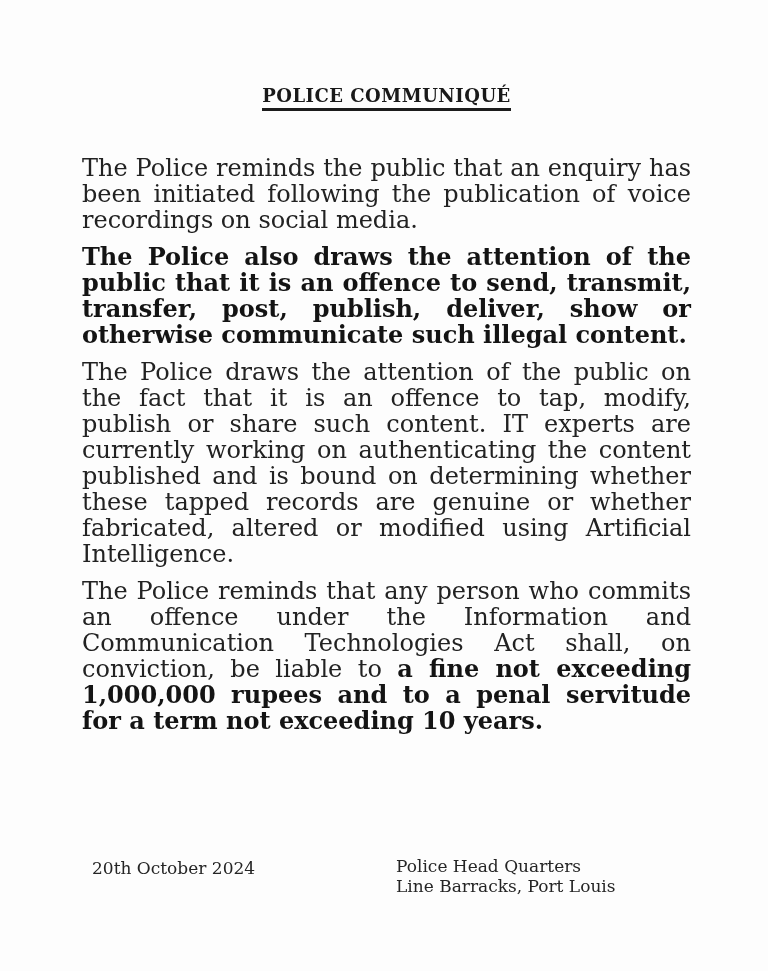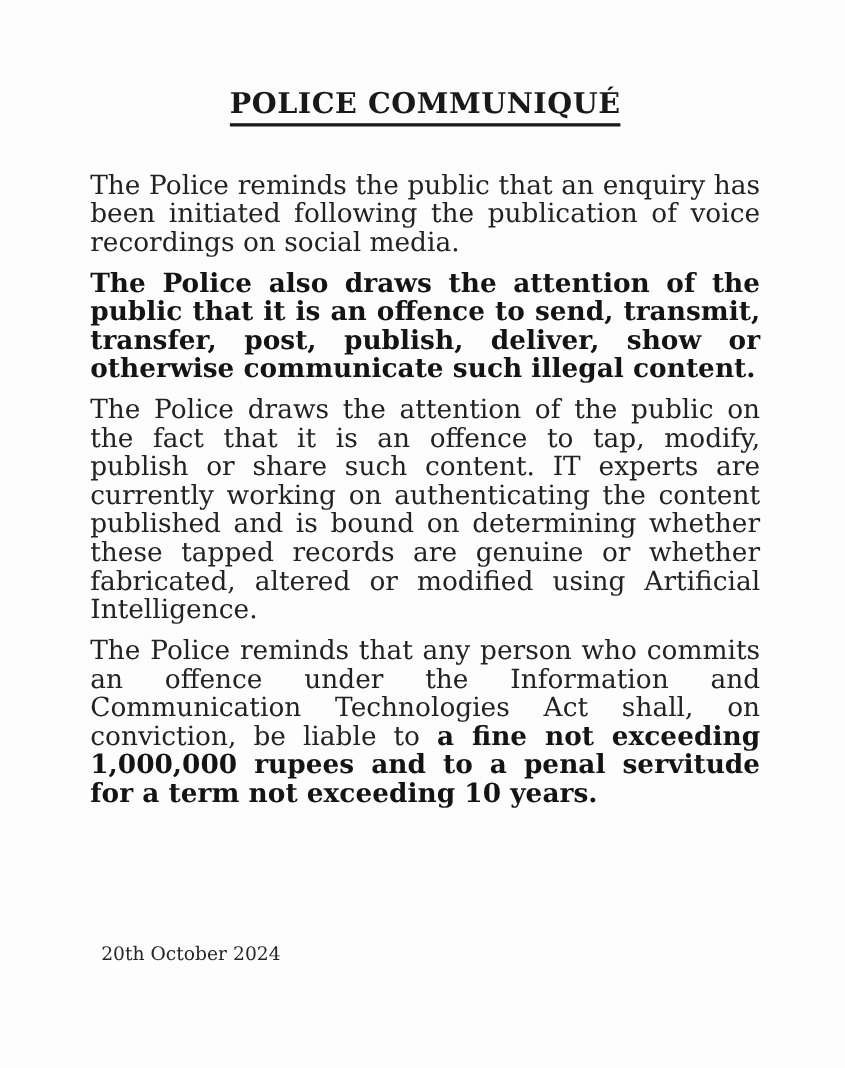--- a/index.html
+++ b/index.html
@@ -18,21 +18,21 @@
   }
   .content {
     position: absolute;
     left: 82px;
     top: 82px;
     width: 609px;
   }
   .doc-title {
     margin: 0 0 46px 0;
     text-align: center;
-    font-size: 26px;
+    font-size: 18px;
     line-height: 27px;
     font-weight: 700;
     letter-spacing: 0.5px;
     color: #191919;
   }
   .doc-title .underline {
     border-bottom: 3px solid #1c1c1c;
     padding-bottom: 2px;
   }
   p.body-par {
@@ -87,15 +87,17 @@
     <p class="body-par">The Police draws the attention of the public on the fact that it is an offence to tap, modify, publish or share such content. IT experts are currently working on authenticating the content published and is bound on determining whether these tapped records are genuine or whether fabricated, altered or modified using Artificial Intelligence.</p>
 
 
     <p class="body-par"><span>The Police reminds that any person who commits an offence under the Information and Communication Technologies Act shall, on conviction, be liable to </span><span class="bold-run">a fine not exceeding 1,000,000 rupees and to a penal servitude for a term not exceeding 10 years.</span></p>
 
   </div>
 
   <div class="footer">
     <span class="footer-date">20th October 2024</span>
     <div class="footer-office">
+      <div class="office-line">Police Head Quarters</div>
+      <div class="office-line">Line Barracks, Port Louis</div>
     </div>
   </div>
 </div>
 
 </body></html>

